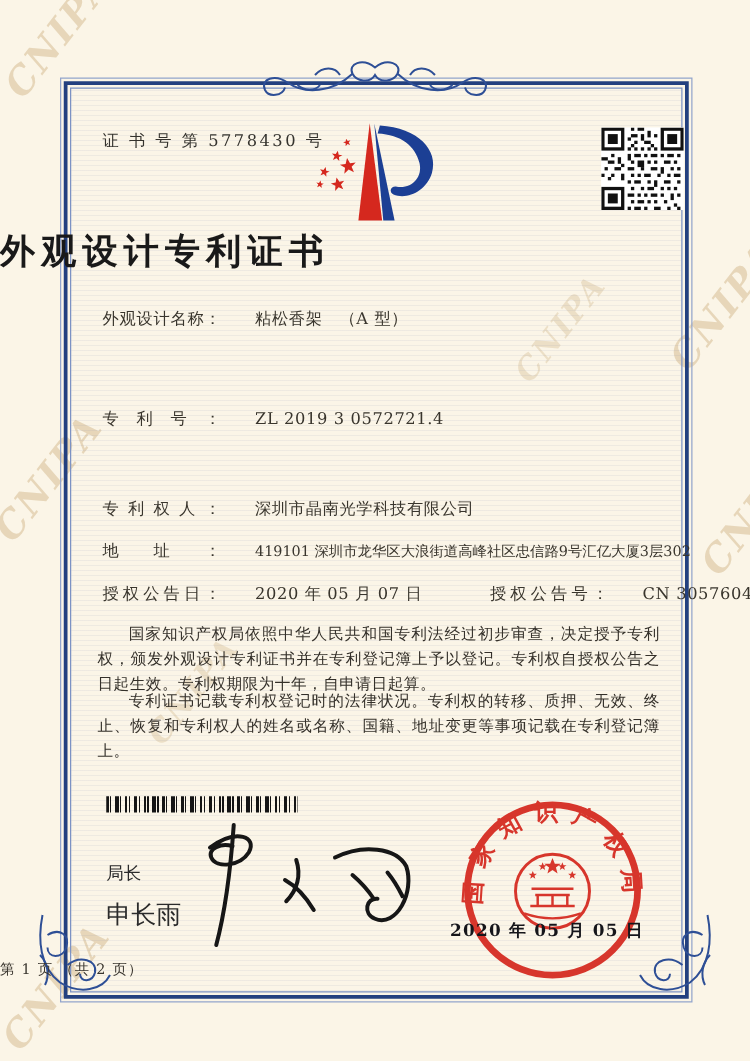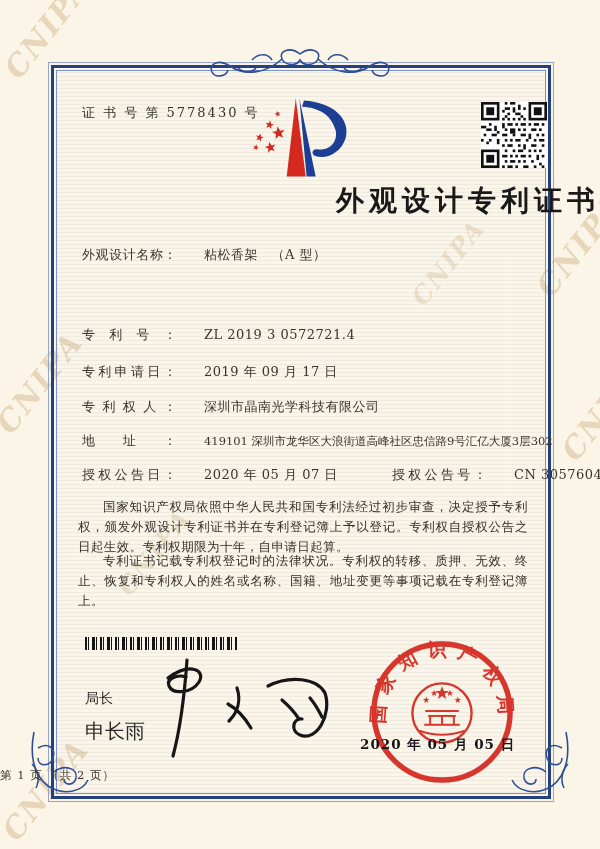--- a/index.html
+++ b/index.html
@@ -15,21 +15,21 @@
   .frame{position:absolute;left:48px;top:62px;width:504px;height:738px;border:1px solid #93a5cc;}
   .frame-main{position:absolute;inset:2px;border:3px solid #23407f;}
   .frame-in{position:absolute;inset:2px;border:1px solid #7c92c4;
       background-image:repeating-linear-gradient(0deg, rgba(125,135,175,.10) 0 1px, transparent 1px 4px);}
 
   .flourish{position:absolute;pointer-events:none;}
 
   .certno{position:absolute;left:82px;top:104px;font-size:13px;letter-spacing:2px;color:#35332e;}
   .qr{position:absolute;left:481px;top:102px;width:66px;height:66px;background:#fff;}
   .logo{position:absolute;left:243px;top:95px;}
-  .title{position:absolute;left:0;top:182px;width:600px;text-align:right;font-size:28px;
+  .title{position:absolute;left:0;top:182px;width:600px;text-align:left;font-size:28px;
          font-weight:bold;letter-spacing:5px;color:#191919;}
 
   .frow{position:absolute;left:82px;font-size:13px;color:#39352d;letter-spacing:.5px;white-space:nowrap;}
   .f-label{display:inline-block;width:95px;text-align:justify;text-align-last:justify;}
   .f-value{margin-left:27px;}
   .f-value.addr{font-size:11.5px;letter-spacing:0;}
   .grant-col2{position:absolute;left:310px;top:0;}
 
   .para{position:absolute;left:78px;width:450px;font-size:12.5px;line-height:20px;
         color:#34302a;text-align:justify;text-indent:2em;letter-spacing:.4px;}
@@ -219,23 +219,20 @@
   </svg>
 
   <div class="title">外观设计专利证书</div>
 
   <div class="frow" style="top:246px;">
     <span class="f-label">外观设计名称：</span><span class="f-value">粘松香架　（A 型）</span>
   </div>
   <div class="frow" style="top:326px;">
     <span class="f-label">专利号：</span><span class="f-value">ZL 2019 3 0572721.4</span>
   </div>
-  <div class="frow" style="top:363px;">
-    <span class="f-label">专利申请日：</span><span class="f-value">2019 年 09 月 17 日</span>
-  </div>
   <div class="frow" style="top:398px;">
     <span class="f-label">专利权人：</span><span class="f-value">深圳市晶南光学科技有限公司</span>
   </div>
   <div class="frow" style="top:432px;">
     <span class="f-label">地址：</span><span class="f-value addr">419101 深圳市龙华区大浪街道高峰社区忠信路9号汇亿大厦3层302</span>
   </div>
   <div class="frow" style="top:466px;">
     <span class="f-label">授权公告日：</span><span class="f-value">2020 年 05 月 07 日</span>
     <span class="grant-col2">
       <span class="f-label">授权公告号：</span><span class="f-value">CN 305760497 S</span>

